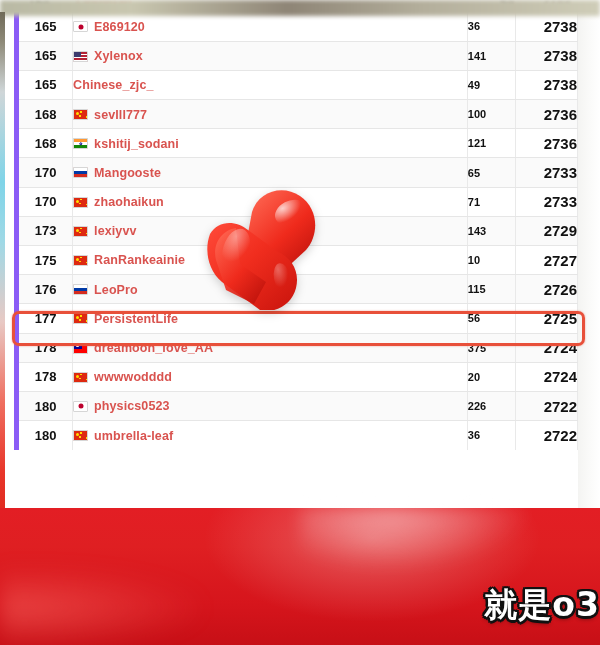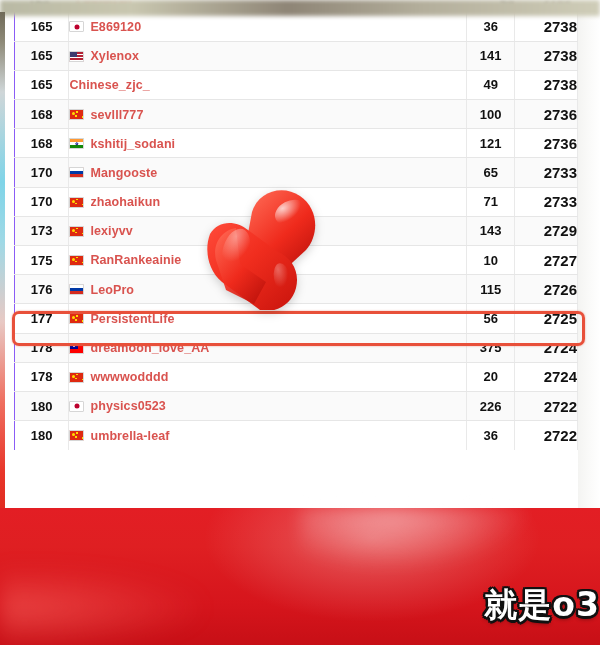--- a/index.html
+++ b/index.html
@@ -56,23 +56,23 @@
     border-bottom:1px solid #e6e6e6;
     border-right:1px solid #e9e9e9;
     padding:0;
     vertical-align:middle;
     background:#ffffff;
   }
   table.board tr:nth-child(even) td{background:#fafafa;}
   table.board tr.cut td{border-bottom:none;}
 
   td.c-rank{width:52px;text-align:center;color:#111;font-weight:bold;font-size:13px;
-            border-left:1px solid #8b5cf6;}
+            border-left:5px solid #8b5cf6;}
   td.c-user{width:386px;text-align:left;padding-left:10px;margin-left:35px;}
-  td.c-solved{width:46px;text-align:center;padding-right:9px;color:#111;font-weight:bold;font-size:13px;}
+  td.c-solved{width:46px;text-align:left;padding-right:9px;color:#111;font-weight:bold;font-size:11px;}
   td.c-rating{width:60px;text-align:right;padding-right:10px;color:#111;font-weight:bold;font-size:15px;
               border-right:1px solid #e9e9e9;}
 
   .handle{
     color:#d9534f;font-weight:bold;font-size:12.5px;letter-spacing:.1px;
     display:inline-block;vertical-align:middle;
   }
   .handle.nf{margin-left:0;}
 
   

